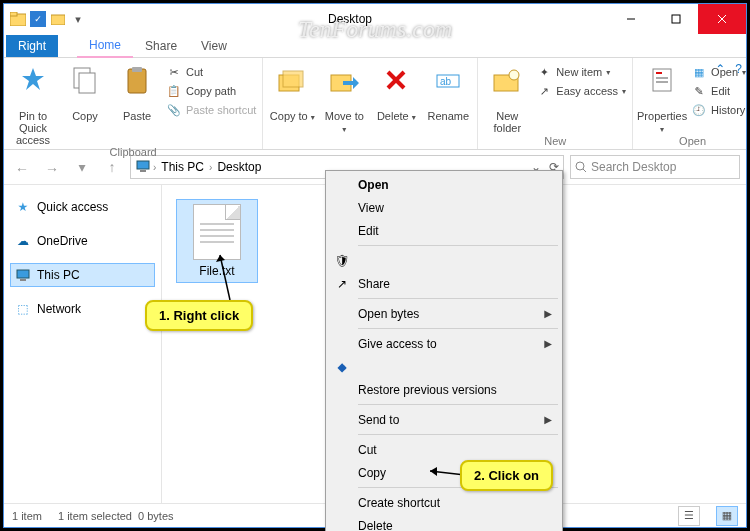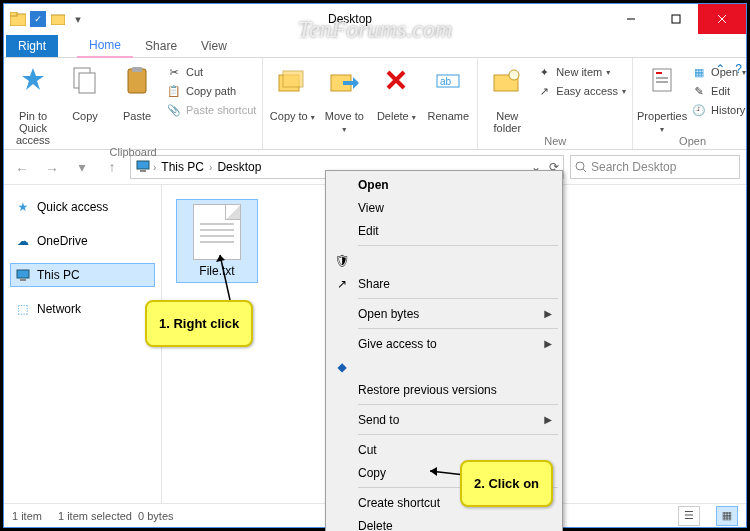--- a/index.html
+++ b/index.html
@@ -51,21 +51,21 @@
 .fileitem .flines div { height:2px; background:#ccc; margin-bottom:4px; }
 .fileitem .fname { font-size: 12px; }
 .status { height: 24px; border-top: 1px solid #e5e5e5; display: flex; align-items: center; font-size: 11px; color: #555; padding: 0 8px; gap: 16px; }
 .status .spacer { flex: 1; }
 .status .vbtn { width: 22px; height: 20px; border: 1px solid #ccc; display:flex; align-items:center; justify-content:center; cursor:pointer; font-size:11px; }
 .ctxmenu { position: absolute; left: 325px; top: 170px; width: 238px; background: #f0f0f0; border: 1px solid #a0a0a0; box-shadow: 2px 2px 4px rgba(0,0,0,.3); font-size: 12px; padding: 2px; z-index: 10; }
 .ctxitem { display: flex; align-items: center; height: 23px; padding: 0 28px 0 30px; position: relative; cursor: pointer; }
 .ctxitem .carrow { position: absolute; right: 8px; font-size: 10px; color: #444; }
 .ctxitem .cic { position: absolute; left: 6px; width: 16px; height: 16px; display: inline-flex; align-items: center; justify-content: center; }
 .ctxsep { height: 1px; background: #d0d0d0; margin: 3px 2px 3px 30px; }
-.callout { position: absolute; background: #ffff66; border: 2px solid #d4c400; border-radius: 8px; padding: 14px 12px; font-size: 13px; font-weight: bold; color: #000; box-shadow: 1px 1px 3px rgba(0,0,0,.3); z-index: 20; }
+.callout { position: absolute; background: #ffff66; border: 2px solid #d4c400; border-radius: 8px; padding: 6px 12px; font-size: 13px; font-weight: bold; color: #000; box-shadow: 1px 1px 3px rgba(0,0,0,.3); z-index: 20; }
 .callout.c1 { left: 145px; top: 300px; }
 .callout.c2 { left: 460px; top: 460px; }
 .watermark { position: absolute; left: 50%; top: 16px; transform: translateX(-50%); font-family: Georgia, serif; font-style: italic; font-size: 24px; color: rgba(255,255,255,.7); text-shadow: 0 0 3px rgba(0,0,0,.5); z-index: 30; pointer-events: none; }
 .arrow-line { position:absolute; z-index:15; pointer-events:none; }
 </style>
 </head>
 <body>
 
 <div class="window">
   <div class="titlebar">

